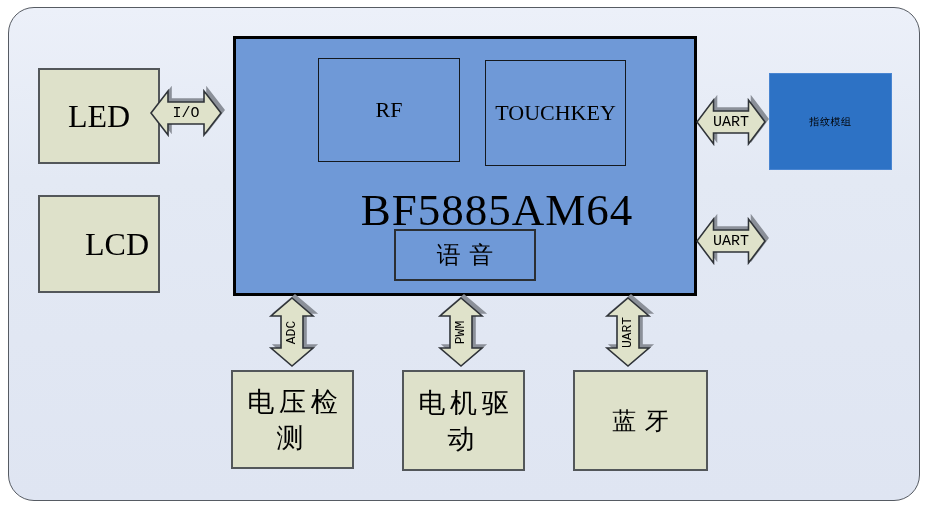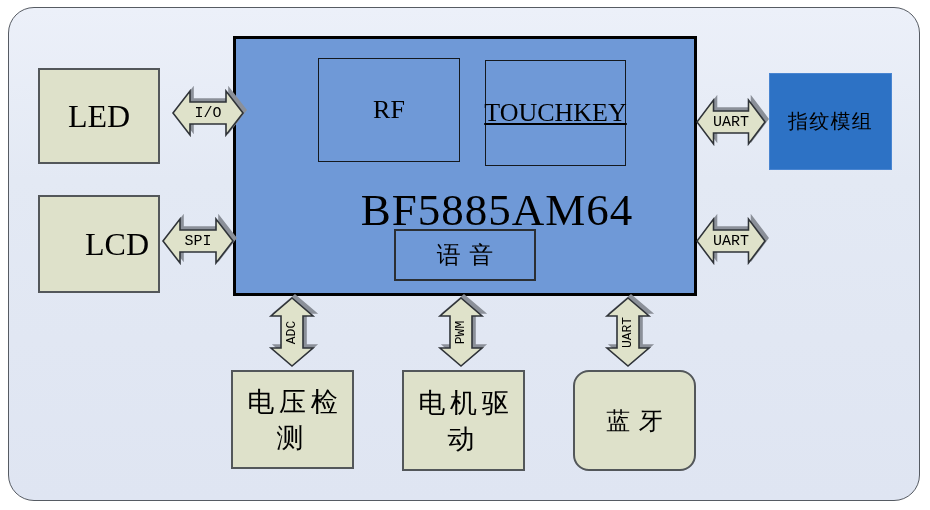--- a/index.html
+++ b/index.html
@@ -15,25 +15,25 @@
   .box{
     position:absolute;box-sizing:border-box;display:flex;align-items:center;justify-content:center;
     text-align:center;
   }
   .beige{background:#dee1ca;border:2px solid #53575a;}
   .chip{background:#6f99d7;border:3px solid #000;}
   .module{border:1.4px solid #14191f;background:transparent;}
   .voice{border:2px solid #2b2f33;background:transparent;}
   .fp{background:#2d72c5;border:1px solid #4985d1;}
   .t-lg{font-size:32px;}
-  .t-md{font-size:26px;}
+  .t-md{font-size:22px;}
   .t-cn{font-size:27px;letter-spacing:0.18em;text-indent:0.18em;}
   .t-cn-lg{font-size:36px;letter-spacing:0.22em;text-indent:0.22em;}
   .t-cn-md{font-size:24px;letter-spacing:0.35em;text-indent:0.35em;}
-  .t-cn-sm{font-size:20px;letter-spacing:0.06em;}
+  .t-cn-sm{font-size:10px;letter-spacing:0.06em;}
   .chiplabel{
     position:absolute;left:232px;top:184px;width:528px;height:50px;line-height:50px;
     text-align:center;font-size:45px;letter-spacing:1px;
   }
   .arrow{position:absolute;}
   .arrow svg{position:absolute;left:0;top:0;width:100%;height:100%;overflow:visible;
     filter:drop-shadow(3px -3px 0 #8b9099);}
   .arrow polygon{fill:#dfe2ca;stroke:#2f3338;stroke-width:1.6;}
   .alabel{
     position:absolute;left:0;top:0;width:100%;height:100%;
@@ -48,21 +48,21 @@
 
 <div class="stage">
   <div class="panel">
 
     <div class="box chip" style="left:224px;top:28px;width:464px;height:260px;"></div>
 
     <div class="box module t-md" style="left:309px;top:50px;width:142px;height:104px;">
       <span>RF</span>
     </div>
 
-    <div class="box module t-md" style="left:476px;top:52px;width:141px;height:106px;text-decoration:underline;">
+    <div class="box module t-md" style="left:476px;top:52px;width:141px;height:106px;">
       <span>TOUCHKEY</span>
     </div>
 
     <div class="chiplabel" style="left:224px;top:177px;">BF5885AM64</div>
 
     <div class="box voice t-cn-md" style="left:385px;top:221px;width:142px;height:52px;">
       <span>语音</span>
     </div>
 
     <div class="box beige t-lg" style="left:29px;top:60px;width:122px;height:96px;">
@@ -79,41 +79,33 @@
 
 
     <div class="box beige t-cn" style="left:222px;top:362px;width:123px;height:99px;">
       <span>电压检测</span>
     </div>
 
     <div class="box beige t-cn" style="left:393px;top:362px;width:123px;height:101px;text-align:center;">
       <span>电机驱动</span>
     </div>
 
-    <div class="box beige t-cn-md" style="left:564px;top:362px;width:123px;height:101px;border-radius:16px;">
+    <div class="box beige t-cn-md" style="left:564px;top:362px;width:135px;height:101px;">
       <span>蓝牙</span>
     </div>
 
-    <div class="arrow" style="left:164px;top:82px;width:70px;height:46px;">
+    <div class="arrow" style="left:142px;top:82px;width:70px;height:46px;">
       <svg viewBox="0 0 70 46" preserveAspectRatio="none">
         <polygon points="0,23 17,1 17,12 53,12 53,1 70,23 53,45 53,34 17,34 17,45"></polygon>
       </svg>
       <span class="alabel">
           <span>I/O</span>
         </span>
     </div>
 
-    <div class="arrow" style="left:154px;top:210px;width:70px;height:46px;">
-      <svg viewBox="0 0 70 46" preserveAspectRatio="none">
-        <polygon points="0,23 17,1 17,12 53,12 53,1 70,23 53,45 53,34 17,34 17,45"></polygon>
-      </svg>
-      <span class="alabel">
-          <span>SPI</span>
-        </span>
-    </div>
 
     <div class="arrow" style="left:688px;top:91px;width:68px;height:46px;">
       <svg viewBox="0 0 70 46" preserveAspectRatio="none">
         <polygon points="0,23 17,1 17,12 53,12 53,1 70,23 53,45 53,34 17,34 17,45"></polygon>
       </svg>
       <span class="alabel">
           <span>UART</span>
         </span>
     </div>
 

